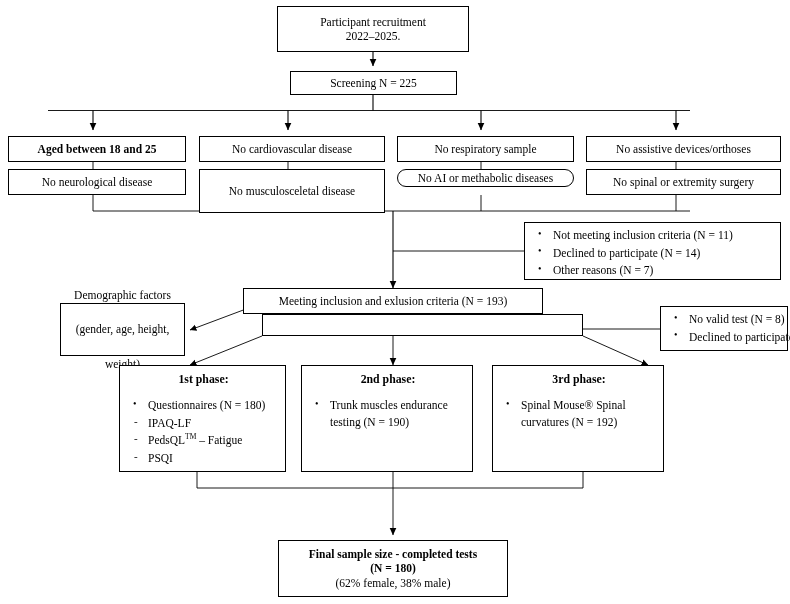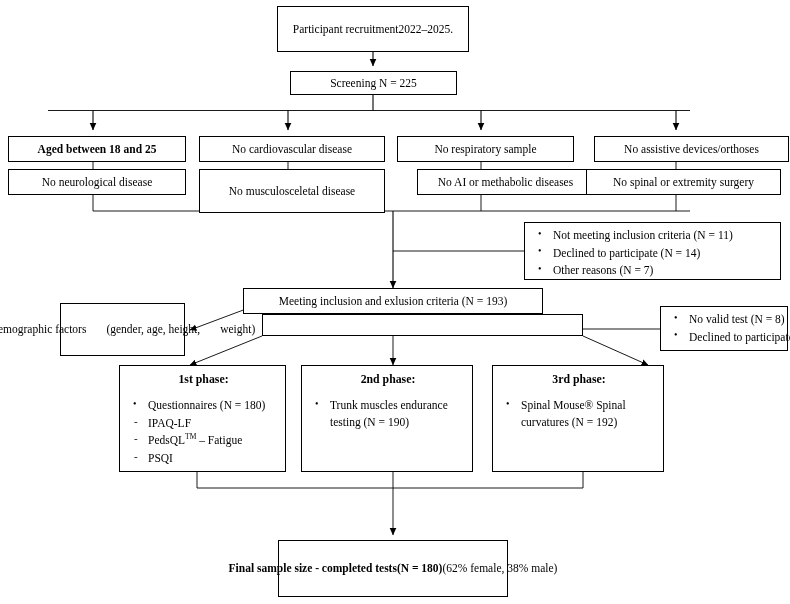--- a/index.html
+++ b/index.html
@@ -24,21 +24,21 @@
     position: absolute;
     left: 0; top: 0;
     width: 790px; height: 604px;
     pointer-events: none;
   }
   .box {
     position: absolute;
     border: 1px solid #000000;
     background: #ffffff;
     display: flex;
-    flex-direction: row;
+    flex-direction: column;
     justify-content: center;
     align-items: center;
     text-align: center;
     font-size: 11.5px;
     line-height: 1.25;
     padding: 2px 4px;
   }
   .box.thick { border-width: 1.6px; }
   .box.bold { font-weight: bold; }
   .box .ln { display: block; white-space: nowrap; }
@@ -152,31 +152,31 @@
 
   <div class="box thick bold" style="left:8px; top:136px; width:178px; height:26px;">
     <span class="ln">Aged between 18 and 25</span>
   </div>
   <div class="box thick" style="left:199px; top:136px; width:186px; height:26px;">
     <span class="ln">No cardiovascular disease</span>
   </div>
   <div class="box thick" style="left:397px; top:136px; width:177px; height:26px;">
     <span class="ln">No respiratory sample</span>
   </div>
-  <div class="box thick" style="left:586px; top:136px; width:195px; height:26px;margin-left:8px;">
+  <div class="box thick" style="left:586px; top:136px; width:195px; height:26px;">
     <span class="ln">No assistive devices/orthoses</span>
   </div>
 
   <div class="box thick" style="left:8px; top:169px; width:178px; height:26px;">
     <span class="ln">No neurological disease</span>
   </div>
   <div class="box thick" style="left:199px; top:169px; width:186px; height:44px;">
     <span class="ln">No musculosceletal disease</span>
   </div>
-  <div class="box thick" style="left:417px; top:169px; width:177px; height:26px;">
+  <div class="box thick" style="left:397px; top:169px; width:177px; height:18px;border-radius:11px;">
     <span class="ln">No AI or methabolic diseases</span>
   </div>
   <div class="box thick" style="left:586px; top:169px; width:195px; height:26px;">
     <span class="ln">No spinal  or extremity surgery</span>
   </div>
 
   <div class="listbox thick" style="left:524px; top:222px; width:257px; height:58px; padding-top:4px;">
     <ul class="bl">
       <li>
         <span class="bullet">•</span>

